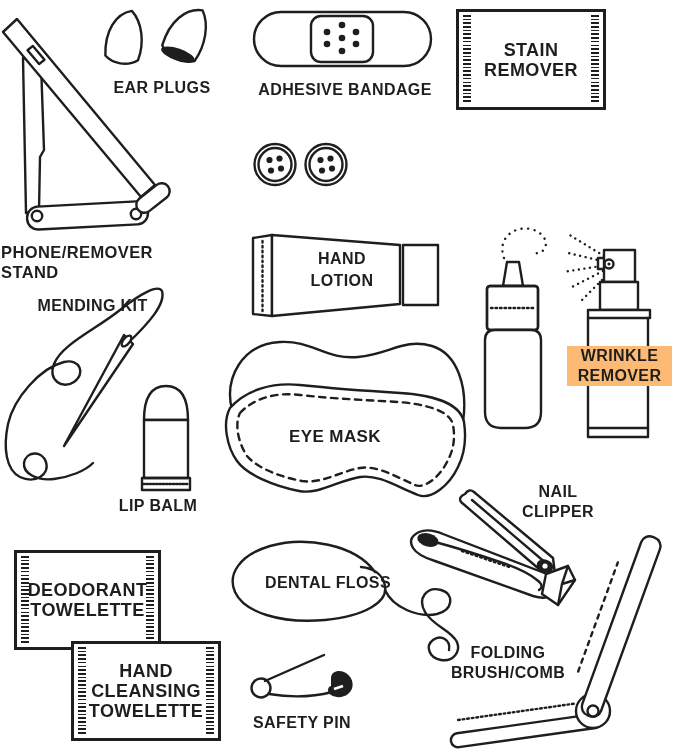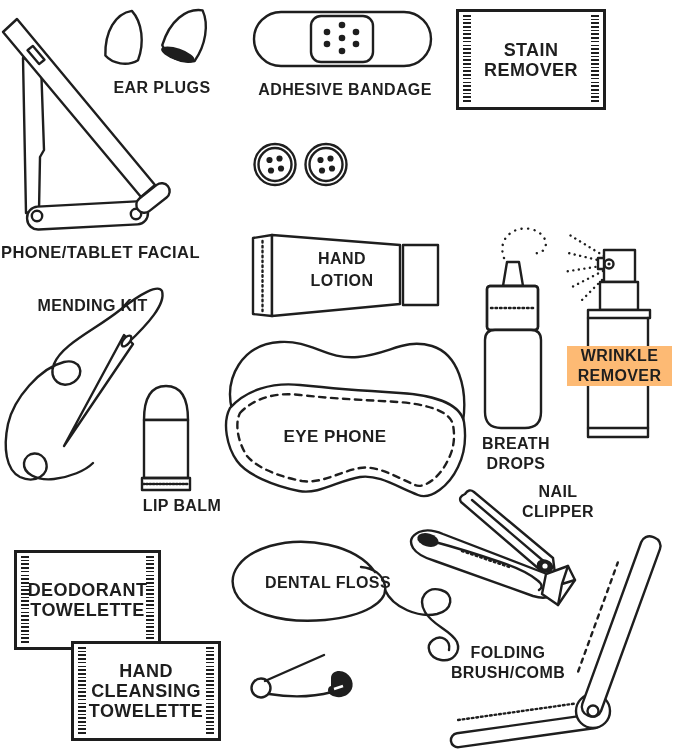--- a/index.html
+++ b/index.html
@@ -32,21 +32,21 @@
 
   <svg style="left:0;top:14px" width="185" height="224" viewBox="0 0 185 224">
     <path class="inkfill" d="M23 44 L41 49 L44 136 L40 143 L39 196 L26 199 Z"></path>
     <rect class="inkfill" x="27" y="190" width="121" height="23" rx="11" transform="rotate(-3 87 201)"></rect>
     <circle class="inkfill" cx="37" cy="202" r="5.2"></circle>
     <circle class="inkfill" cx="136" cy="200" r="5.2"></circle>
     <path class="inkfill" d="M3 18 L17 5 L155 171 L141 183 Z"></path>
     <path class="ink" d="M32.9 31.9 L44.5 45.7 L39.1 50.1 L27.5 36.3 Z"></path>
     <rect class="inkfill" x="134" y="176" width="38" height="16" rx="8" transform="rotate(-38 153 184)"></rect>
   </svg>
-  <div class="lbl" style="left:1px;top:242px;width:210px;text-align:left;font-size:16.5px">PHONE/TABLET FACIAL</div>
+  <div class="lbl" style="left:1px;top:242px;width:210px;text-align:left;font-size:16.5px">PHONE/REMOVER STAND</div>
 
   <svg style="left:100px;top:4px" width="126" height="70" viewBox="0 0 126 70">
     <g transform="translate(2,4) rotate(8 22 30)">
       <path class="inkfill" d="M6 50 C2 26 10 7 26 2 C38 12 43 32 39 50 C29 58 14 57 6 50 Z"></path>
     </g>
     <g transform="translate(64,0) rotate(26 25 32)">
       <path class="inkfill" d="M5 52 C1 27 10 8 26 3 C38 13 44 33 41 52 C30 61 13 60 5 52 Z"></path>
       <ellipse class="solid" cx="23" cy="53.5" rx="17.5" ry="6" transform="rotate(-7 23 53.5)"></ellipse>
     </g>
   </svg>
@@ -98,22 +98,20 @@
 LOTION</div>
 
   <svg style="left:478px;top:222px" width="85" height="212" viewBox="0 0 85 212">
     <path class="ink" d="M26 36 C18 14 40 2 56 8 C74 15 70 34 54 31" stroke-width="3.2" stroke-dasharray="0.1 6.5"></path>
     <path class="inkfill" d="M29 40 L41 40 L45 64 L25 64 Z"></path>
     <rect class="inkfill" x="9" y="64" width="51" height="44" rx="3"></rect>
     <path class="ink" d="M13 86 H56" stroke-width="34" stroke-linecap="butt" stroke-dasharray="1.6 2.9" style="stroke:#1e1e1e"></path>
     <rect class="ink" x="9" y="64" width="51" height="44" rx="3" fill="none"></rect>
     <path class="inkfill" d="M7 118 Q7 108 17 108 L53 108 Q63 108 63 118 L63 190 Q63 206 47 206 L23 206 Q7 206 7 190 Z"></path>
   </svg>
-  <div class="lbl" style="left:466px;top:434px;width:100px">BREATH
-DROPS</div>
 
   <svg style="left:560px;top:228px" width="119" height="216" viewBox="0 0 119 216">
     <g class="ink" stroke-width="3" stroke-dasharray="0.1 5.5">
       <path d="M44 28 L8 6"></path>
         <path d="M42 33 L4 24"></path>
         <path d="M41 38 L3 44"></path>
       <path d="M43 43 L10 60"></path>
         <path d="M46 48 L22 72"></path>
     </g>
     <rect class="inkfill" x="38" y="30" width="7" height="11"></rect>
@@ -134,28 +132,28 @@
     <ellipse class="inkfill" cx="126.5" cy="59" rx="3.2" ry="6.5" transform="rotate(40 126.5 59)" stroke-width="1.8"></ellipse>
   </svg>
   <div class="lbl" style="left:10px;top:296px;width:165px">MENDING KIT</div>
 
   <svg style="left:140px;top:382px" width="52" height="112" viewBox="0 0 52 112">
     <path class="inkfill" d="M4 38 Q4 4 26 4 Q48 4 48 38 Z" stroke-linejoin="round"></path>
     <rect class="inkfill" x="4" y="38" width="44" height="58"></rect>
     <path class="ink" d="M3 102 H49" stroke-width="12" stroke-linecap="butt" stroke-dasharray="1.5 1.8"></path>
     <rect class="ink" x="2" y="96" width="48" height="12" stroke-width="2"></rect>
   </svg>
-  <div class="lbl" style="left:132px;top:496px;width:100px">LIP BALM</div>
+  <div class="lbl" style="left:108px;top:496px;width:100px">LIP BALM</div>
 
   <svg style="left:218px;top:330px" width="252" height="180" viewBox="0 0 252 180">
     <path class="inkfill" d="M14 80 C6 48 24 14 62 12 C94 10 108 30 140 27 C172 24 186 8 214 16 C240 24 250 58 245 92 C242 112 234 128 222 138 C180 150 100 140 60 120 Z"></path>
     <path class="inkfill" d="M12 78 C28 60 54 52 82 55 C120 59 150 61 182 63 C214 65 242 73 246 92 C249 112 245 127 240 137 C231 156 213 170 200 165 C181 158 161 144 142 147 C121 150 101 165 81 161 C56 156 29 145 19 131 C9 117 4 93 12 78 Z"></path>
     <path class="ink" stroke-width="3" stroke-dasharray="6.5 5.5" d="M22 83 C36 68 58 62 82 65 C118 69 148 70 180 72 C206 74 232 80 235 95 C238 111 234 123 229 132 C221 148 206 159 197 155 C180 148 160 135 142 138 C123 141 104 154 84 151 C62 147 39 138 29 126 C21 114 16 95 22 83 Z"></path>
   </svg>
-  <div class="lbl" style="left:275px;top:427px;width:120px;font-size:17px">EYE PHONE</div>
+  <div class="lbl" style="left:275px;top:427px;width:120px;font-size:17px">EYE MASK</div>
 
   <svg style="left:405px;top:486px" width="175" height="130" viewBox="0 0 175 130">
     <path class="inkfill" d="M60 8 Q64 2 69 6 L148 72 L150 88 L141 89 L56 16 Q53 11 60 8 Z"></path>
     <path class="ink" d="M67 14 L142 78" stroke-width="1.8"></path>
     <path class="inkfill" d="M14 46 Q2 52 8 62 Q13 70 30 75 L128 110 Q145 115 150 105 Q154 96 142 88 L38 48 Q24 42 14 46 Z"></path>
     <path class="ink" d="M30 56 Q60 64 95 76 Q120 84 132 94 Q140 100 134 104" stroke-width="1.8"></path>
     <ellipse class="solid" cx="23" cy="54" rx="11" ry="6.5" transform="rotate(16 23 54)"></ellipse>
     <path class="ink" d="M57 65 L104 81" stroke-width="9" stroke-linecap="butt" stroke-dasharray="1.6 3.2"></path>
     <ellipse class="solid" cx="140" cy="80" rx="8.5" ry="6.5" transform="rotate(20 140 80)"></ellipse>
     <circle cx="140" cy="80" r="2.6" fill="#fff"></circle>
@@ -186,20 +184,21 @@
   </svg>
   <div class="lbl" style="left:253px;top:573px;width:150px;font-size:16px">DENTAL FLOSS</div>
 
   <svg style="left:248px;top:643px" width="115" height="66" viewBox="0 0 115 66">
     <circle class="ink" cx="13" cy="45" r="9.5" stroke-width="2.6"></circle>
     <path class="ink" d="M17 38 L76 12" stroke-width="2.2"></path>
     <path class="ink" d="M21 51 C45 55 65 54 84 49" stroke-width="2.6"></path>
     <path class="solid" d="M83 52 C79 50 79 44 83 43 L83 35 C83 28 92 26 98 30 C106 35 107 46 100 51 C95 55 88 55 83 52 Z"></path>
     <path d="M86 46 L95 43" stroke="#fff" stroke-width="2.4" fill="none"></path>
   </svg>
+  <div class="lbl" style="left:246px;top:713px;width:112px">SAFETY PIN</div>
 
   <svg style="left:440px;top:528px" width="239" height="224" viewBox="0 0 239 224">
     <g transform="translate(12,206) rotate(-8)">
       <path class="ink" d="M8 -13 H126" stroke-width="26" stroke-linecap="butt" stroke-dasharray="1.7 2.9"></path>
       <rect class="inkfill" x="-2" y="0" width="152" height="14" rx="7"></rect>
     </g>
     <circle class="inkfill" cx="153" cy="183" r="17"></circle>
     <g transform="translate(150,184) rotate(-70)">
       <path class="ink" d="M34 -25 H150" stroke-width="30" stroke-linecap="butt" stroke-dasharray="4.2 5.2"></path>
       <rect class="inkfill" x="-4" y="-10" width="190" height="20" rx="9"></rect>

